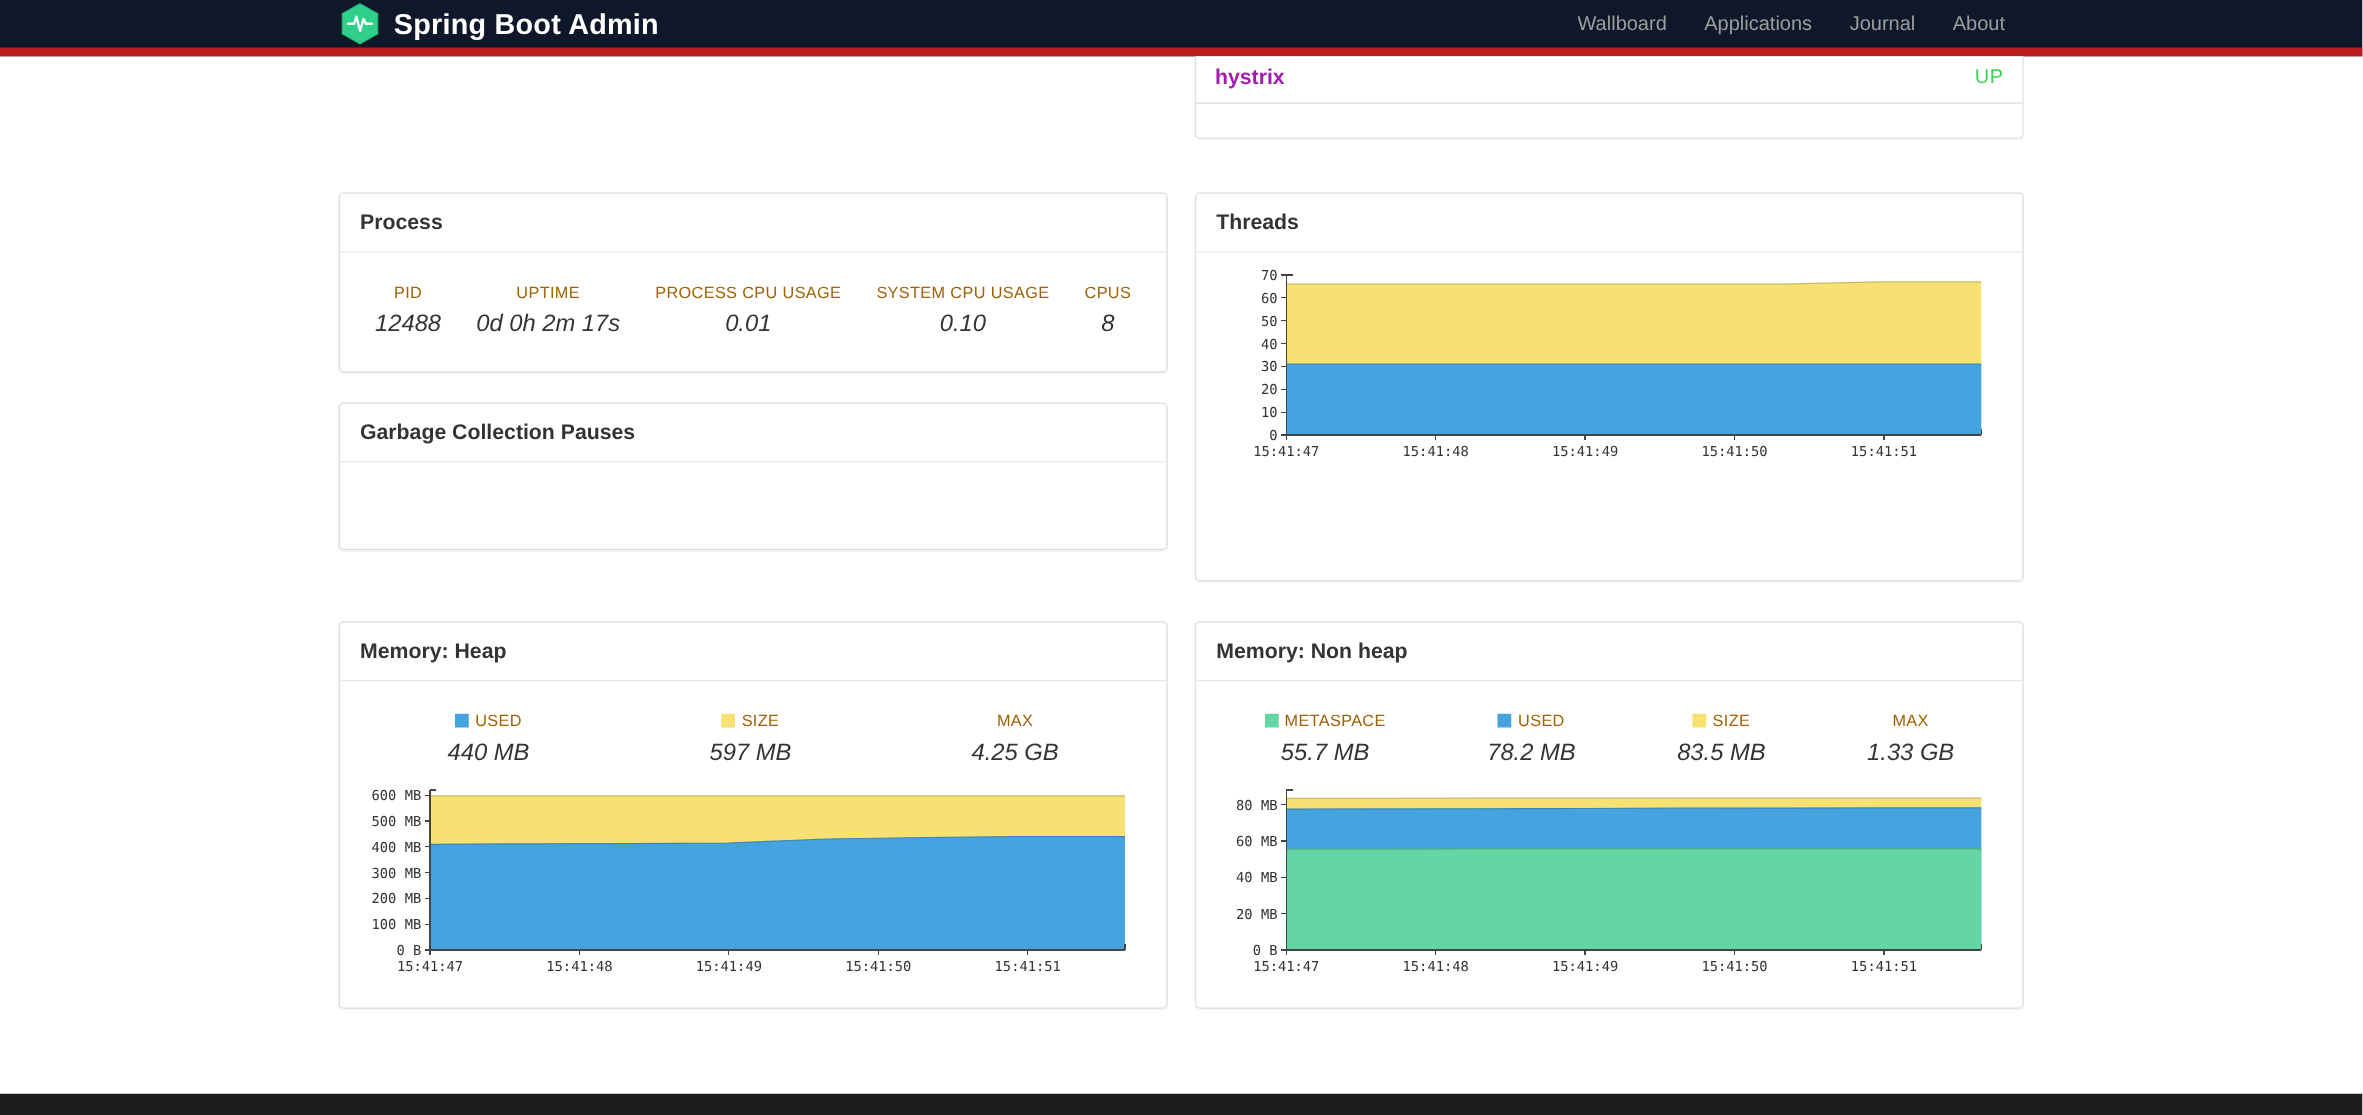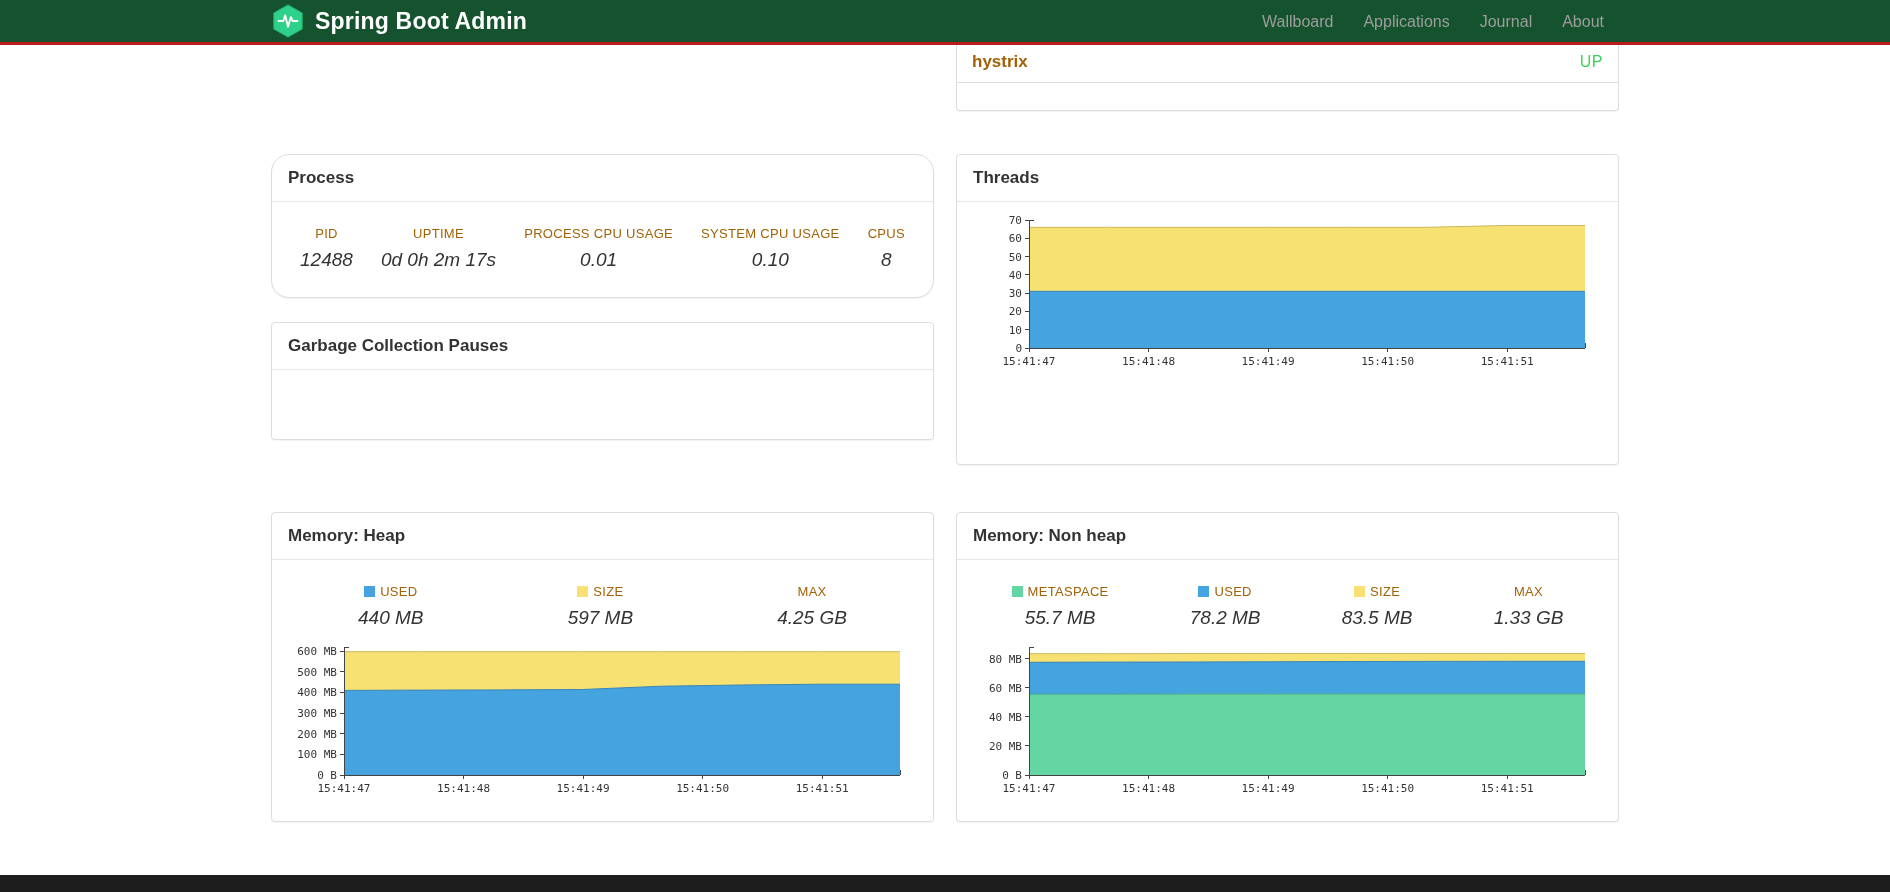--- a/index.html
+++ b/index.html
@@ -7,21 +7,21 @@
   body {
     font-family: "Liberation Sans", sans-serif;
     background: #ffffff;
     color: #333;
     min-height: 892px;
     position: relative;
     min-width: 1890px;
   }
 
   
-  .navbar { height: 45px; background: #14532d; border-bottom: 3px solid #b91c1c; }
+  .navbar { height: 45px; background: #0f172a; border-bottom: 7px solid #b91c1c; }
   .nav-inner { width: 1348px; margin: 0 auto; height: 100%; display: flex; align-items: center; }
   .brand { display: flex; align-items: center; gap: 10px; cursor: pointer; text-decoration: none; }
   .brand-text { color: #fff; font-size: 23px; font-weight: bold; letter-spacing: 0.2px; }
   .logo { width: 34px; height: 34px; display: inline-flex; }
   .nav-links { margin-left: auto; display: flex; align-items: center; height: 100%; }
   .nav-links a { color: #9d9d9d; font-size: 16px; padding: 0 15px; cursor: pointer; text-decoration: none; line-height: 45px; }
 
   
   .container { width: 1348px; margin: 0 auto; }
   .row { display: flex; gap: 22px; }
@@ -32,37 +32,37 @@
     background: #fff;
     border: 1px solid #ddd;
     border-radius: 4px;
     box-shadow: 0 1px 1px rgba(0,0,0,0.05);
   }
   .panel-cut { border-top: none; border-radius: 0 0 4px 4px; height: 66px; }
   .app-row {
     display: flex; justify-content: space-between; align-items: center;
     padding: 7px 15px 10px; border-bottom: 1px solid #ddd; cursor: pointer;
   }
-  .app-name { font-weight: bold; font-size: 17px; color: #a16207; }
+  .app-name { font-weight: bold; font-size: 17px; color: #a21caf; }
   .app-status { font-weight: normal; font-size: 16px; letter-spacing: 0.5px; }
 
   .panel-heading {
     padding: 13px 16px;
     font-size: 17px; font-weight: bold; color: #333;
     border-bottom: 1px solid #e7e7e7;
   }
 
-  .h-process { height: 144px; border-radius: 18px; }
+  .h-process { height: 144px; }
   .h-gc { height: 118px; }
   .h-threads { height: 311px; }
   .h-memory { height: 310px; }
 
   .mt-row2 { margin-top: 43px; }
   .mt-gc { margin-top: 24px; }
-  .mt-row3 { margin-top: 47px; justify-content: center; }
+  .mt-row3 { margin-top: 32px; justify-content: center; }
 
   
   .stats { display: flex; justify-content: space-around; padding: 24px 14px 0; text-align: center; }
   .stat-label {
     font-size: 13px; color: #a16207; letter-spacing: 0.3px;
     display: flex; align-items: center; justify-content: center; gap: 5px;
   }
   .stat-value { font-size: 19px; color: #333; margin-top: 8px; font-style: italic; }
   .swatch { width: 11px; height: 11px; display: inline-block; flex: 0 0 11px; }
 

